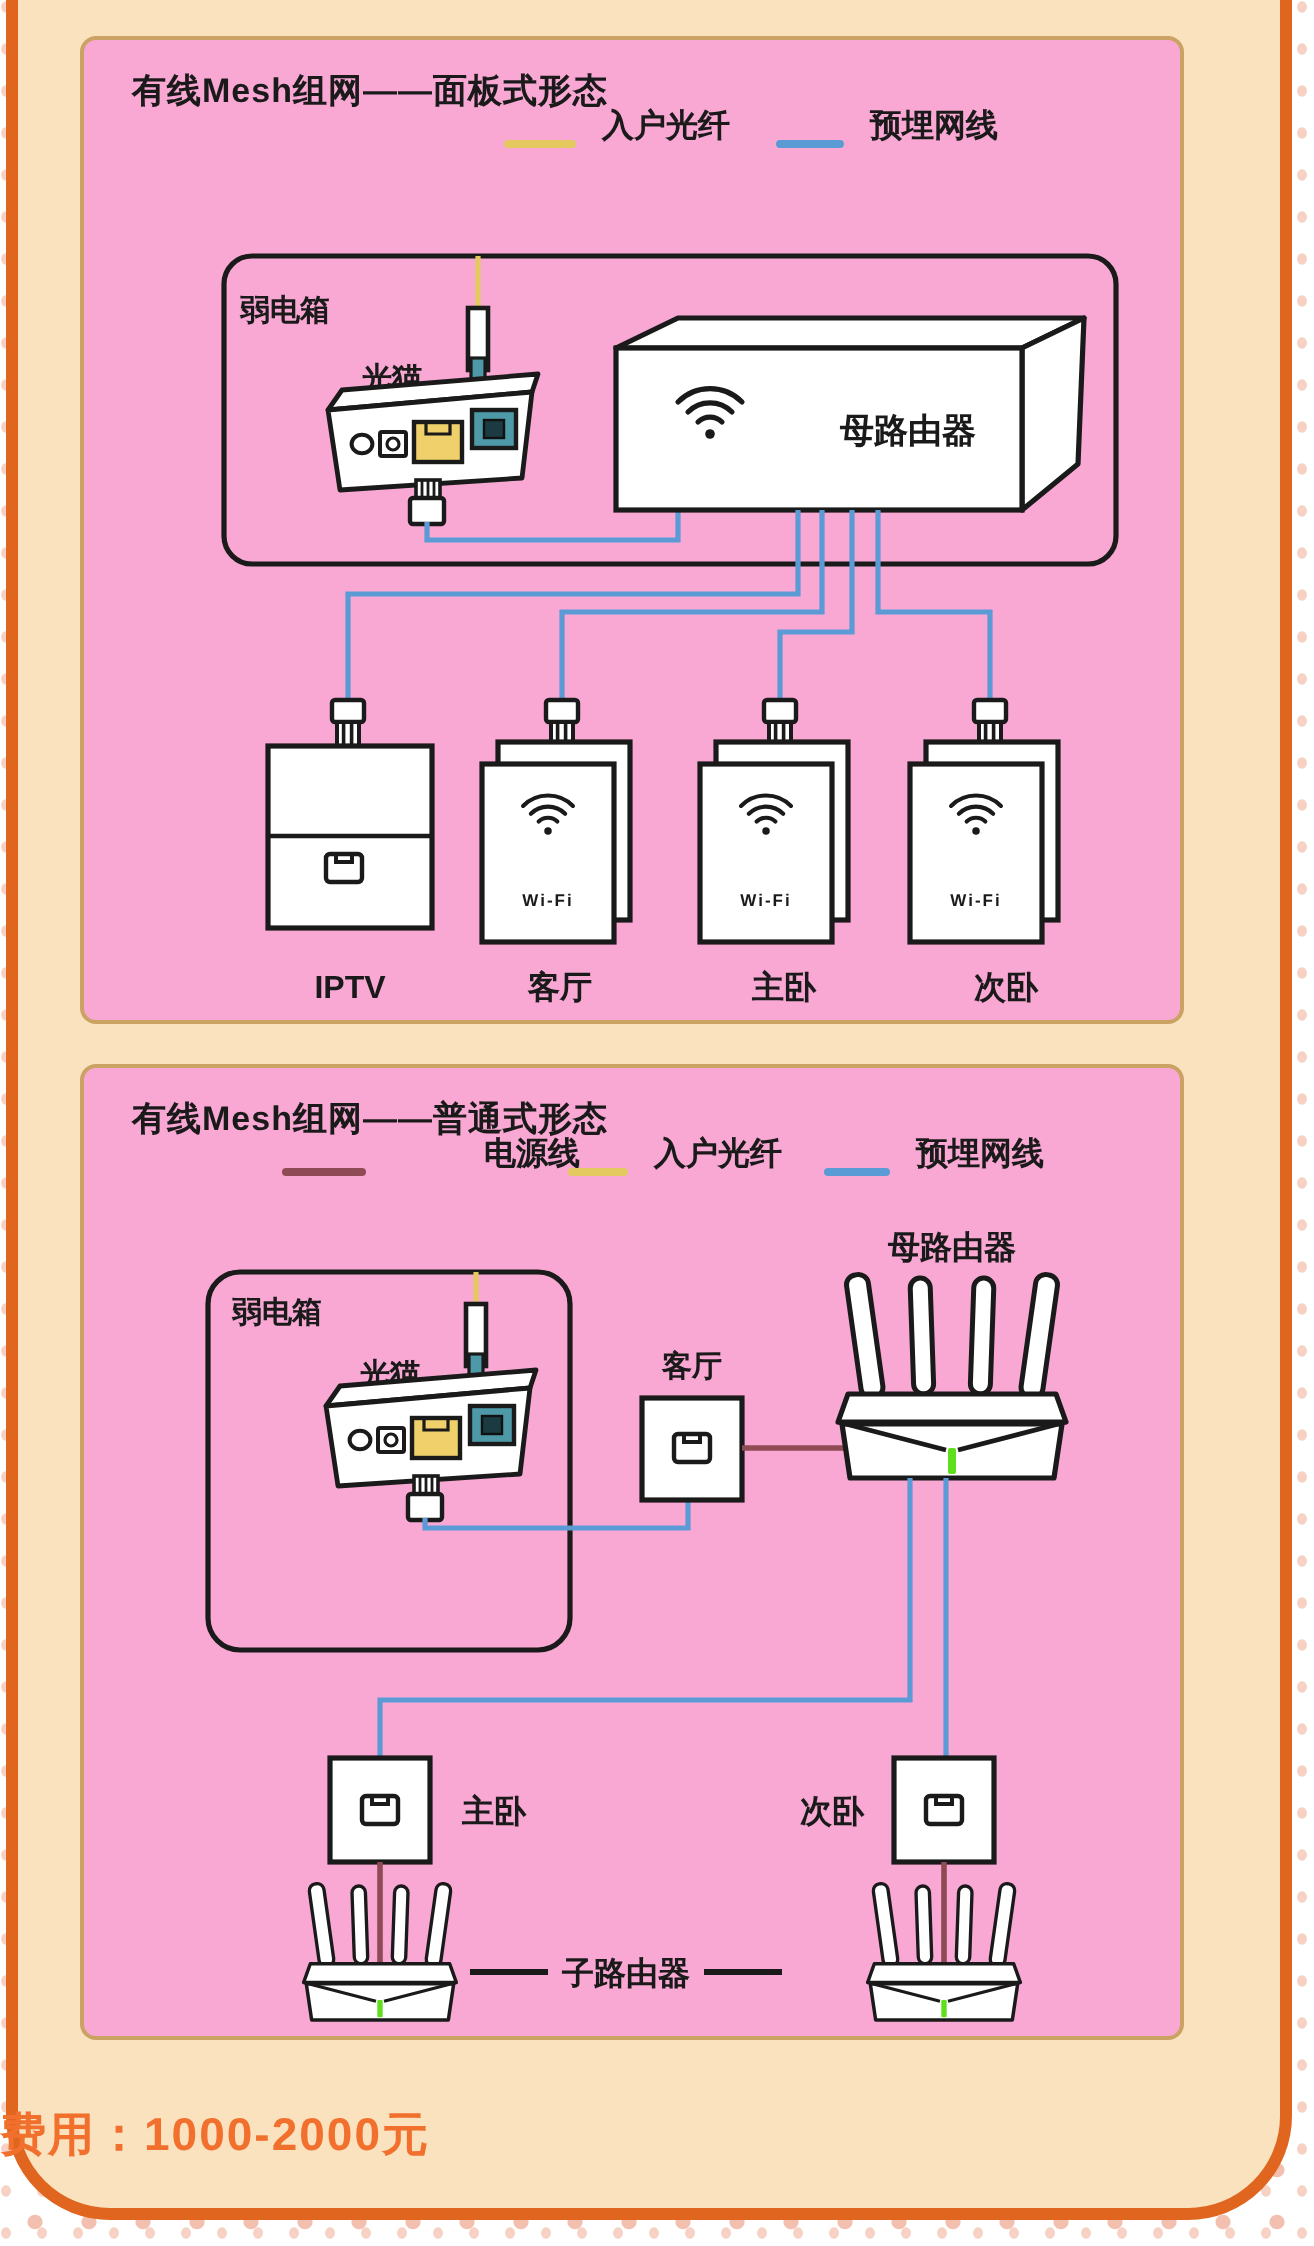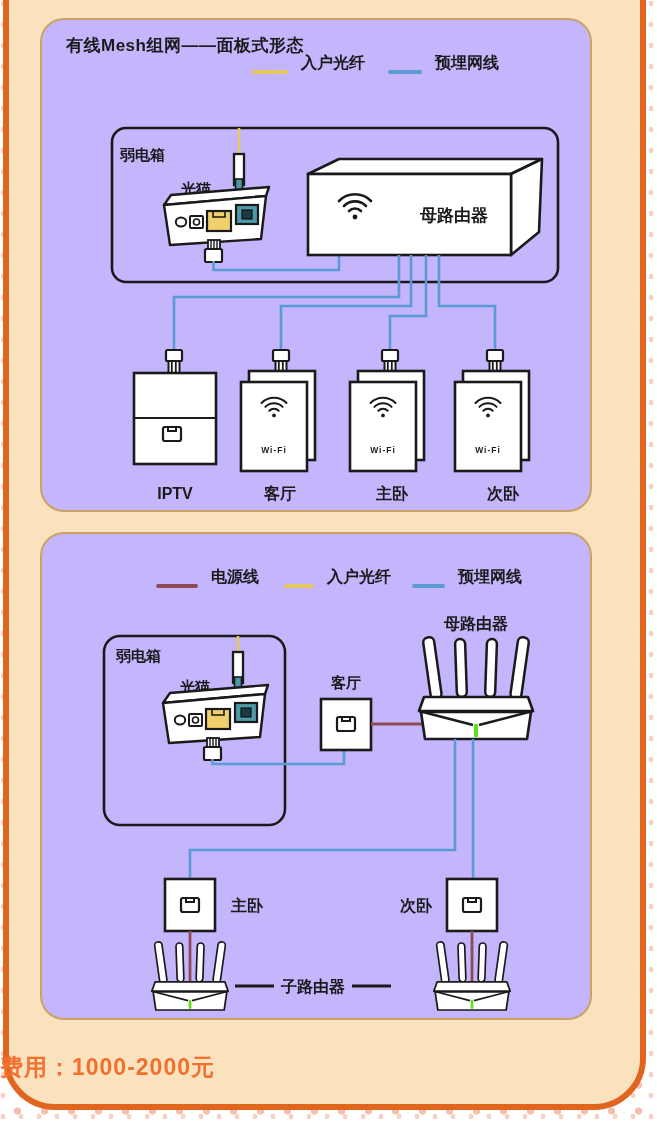--- a/index.html
+++ b/index.html
@@ -19,23 +19,23 @@
     position:absolute; left:3px; top:-62px;
     width:643px; height:1172px;
     box-sizing:border-box;
     background:#FBE2BF;
     border:6px solid #E0661F;
     border-radius:52px;
   }
   .panel{
     position:absolute; left:40px; width:552px;
     box-sizing:border-box;
-    background:#c4b5fd;
+    background:#f9a8d4;
     border:2px solid #C9A264;
-    border-radius:24px;
+    border-radius:8px;
   }
   #panel1{top:18px; height:494px;}
   #panel2{top:532px; height:488px;}
   .panel-title{
     position:absolute; left:24px; top:14px;
     font-size:17px; font-weight:bold; color:#1a1a1a;
     letter-spacing:0.5px;
   }
   .legend-item{
     position:absolute; top:34px;
@@ -171,22 +171,23 @@
     </g>
 
     <text x="133" y="479" font-size="16" text-anchor="middle">IPTV</text>
     <text x="238" y="479" font-size="16" text-anchor="middle">客厅</text>
     <text x="350" y="479" font-size="16" text-anchor="middle">主卧</text>
     <text x="461" y="479" font-size="16" text-anchor="middle">次卧</text>
   </svg>
 </div>
 
 <div class="panel" id="panel2">
-
-  <div class="legend-item" style="left:114px;">
+  <div class="panel-title">有线Mesh组网——普通式形态</div>
+
+  <div class="legend-item" style="left:99px;gap:46px;">
     <span class="legend-line c-power" style="width:42px;"></span>
     <span class="legend-label">电源线</span>
   </div>
   <div class="legend-item" style="left:242px;">
     <span class="legend-line c-fiber" style="width:30px;"></span>
     <span class="legend-label">入户光纤</span>
   </div>
   <div class="legend-item" style="left:370px;">
     <span class="legend-line c-lan" style="width:33px;"></span>
     <span class="legend-label">预埋网线</span>

